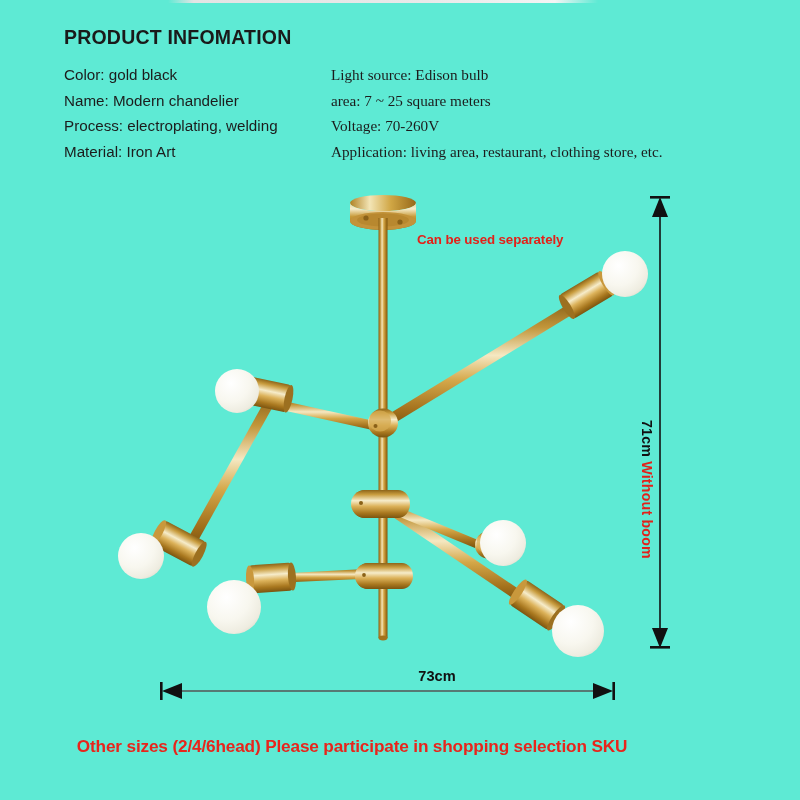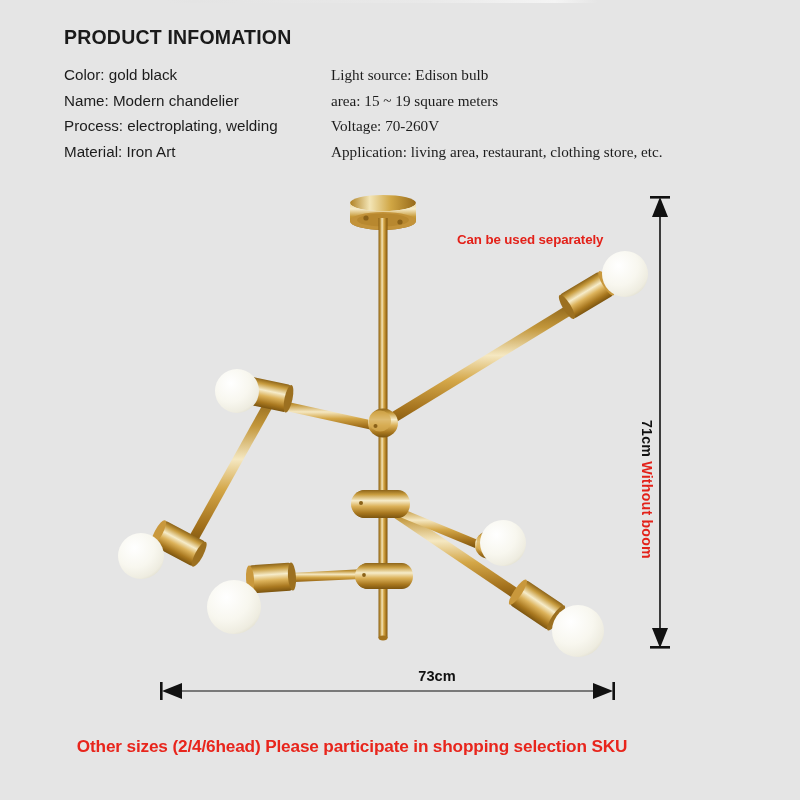--- a/index.html
+++ b/index.html
@@ -10,21 +10,21 @@
     height: 800px;
     background: #ffffff;
     font-family: "Liberation Sans", sans-serif;
     overflow: hidden;
   }
 
   #page {
     position: relative;
     width: 800px;
     height: 800px;
-    background: #e5e5e5;
+    background: #5eead4;
   }
 
   
   .top-band {
     position: absolute;
     left: 168px; top: 0px;
     width: 430px; height: 3px;
     background: linear-gradient(to right,
         rgba(255,255,255,0) 0%,
         rgba(228,228,228,1) 6%,
@@ -72,21 +72,20 @@
 
   
   .annot-sep {
     position: absolute;
     left: 417px; top: 232px;
     font-size: 13.3px;
     font-weight: bold;
     color: #e32119;
     white-space: nowrap;
     letter-spacing: -0.1px;
-    margin-left: 40px;
   }
 
   
   .dim-v {
     position: absolute;
     left: 643px; top: 195px;
     width: 34px; height: 455px;
   }
   .dim-v-label {
     position: absolute;
@@ -143,21 +142,21 @@
 
   <div class="info-col-left">
     <div class="info-line">Color: gold black</div>
     <div class="info-line">Name: Modern chandelier</div>
     <div class="info-line">Process: electroplating, welding</div>
     <div class="info-line">Material: Iron Art</div>
   </div>
 
   <div class="info-col-right">
     <div class="info-line">Light source: Edison bulb</div>
-    <div class="info-line">area: 15 ~ 19 square meters</div>
+    <div class="info-line">area: 7 ~ 25 square meters</div>
     <div class="info-line">Voltage: 70-260V</div>
     <div class="info-line">Application: living area, restaurant, clothing store, etc.</div>
   </div>
 
   <div class="stage">
     <svg width="800" height="520" viewBox="0 0 800 520" xmlns="http://www.w3.org/2000/svg">
       <defs>
 
         <linearGradient id="gV" x1="0" y1="0" x2="1" y2="0">
           <stop offset="0" stop-color="#8a6118"></stop>

